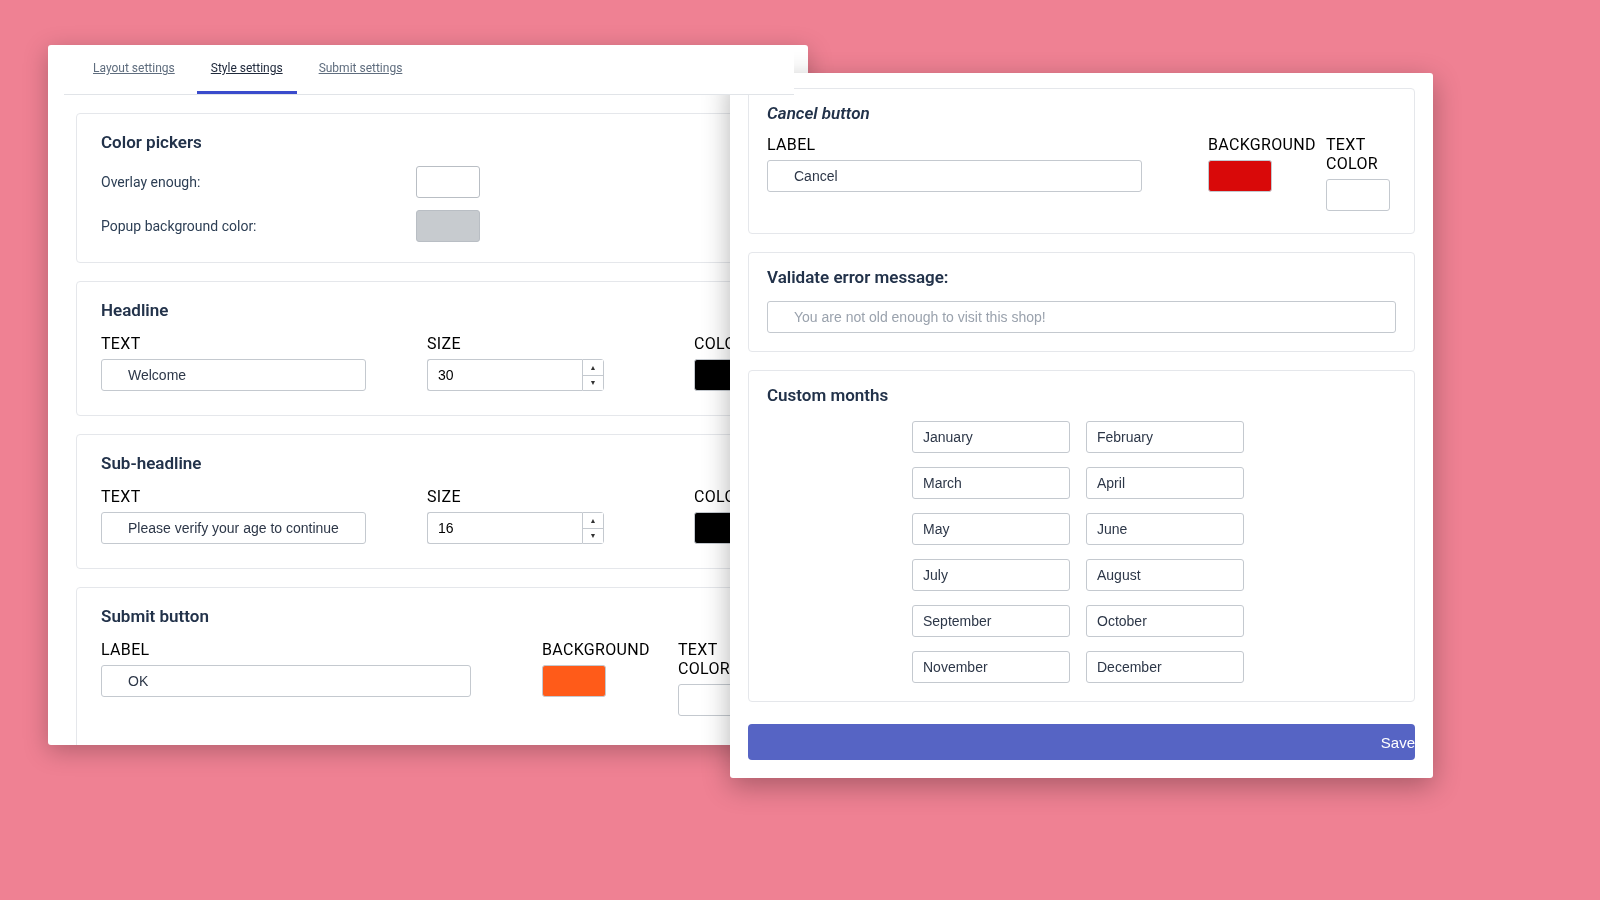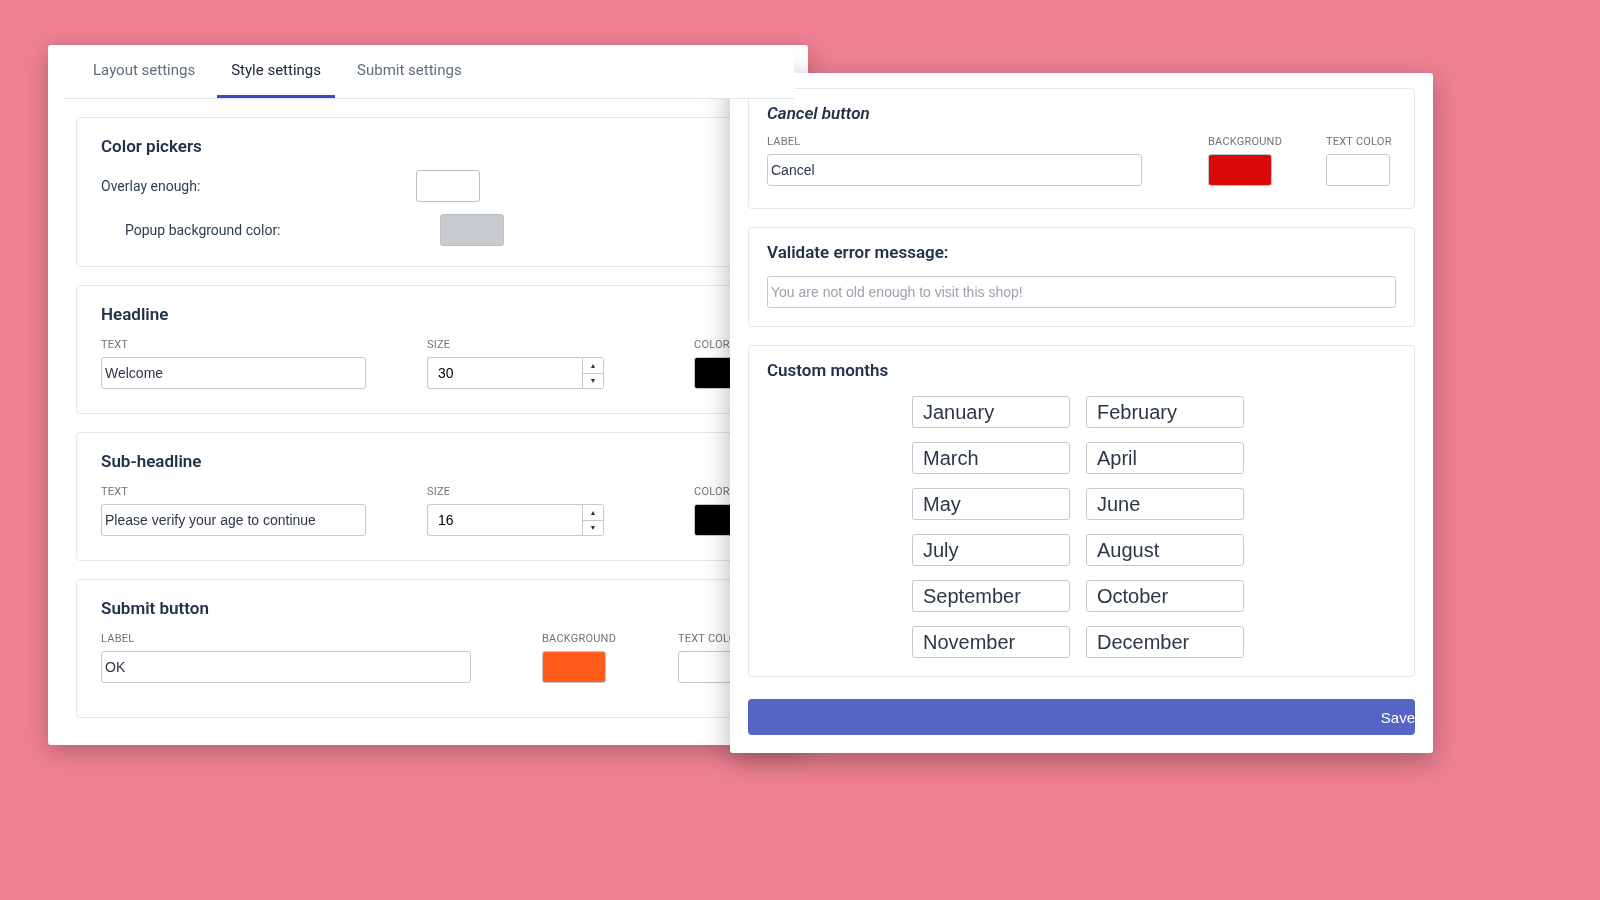--- a/index.html
+++ b/index.html
@@ -29,24 +29,25 @@
     border-bottom: 1px solid #e1e4e8;
     padding: 0 15px;
     width: 730px;
     margin-left: 16px;
     background:#fff;
     position: relative;
     z-index: 2;
   }
   .tab {
     padding: 16px 14px;
-    font-size: 15px;
+    font-size: 12px;
     color: #5f6d7e;
     cursor: pointer;
     border-bottom: 3px solid transparent;
+    text-decoration: underline;
   }
   .tab.active {
     color: #202a3c;
     border-bottom-color: #3a4bcc;
   }
   .tab:nth-child(2){ margin-left: 8px; }
   .tab:nth-child(3){ margin-left: 8px; }
 
   .cards-wrap { padding: 18px 14px 0 14px; width: 735px; margin-left: 14px; }
 
@@ -57,23 +58,23 @@
     margin-bottom: 18px;
     background: #fff;
   }
   .card h3 {
     font-size: 17px;
     color: #22324a;
     font-weight: 600;
     margin-bottom: 14px;
   }
   .label-small {
-    font-size: 11px;
+    font-size: 16px;
     letter-spacing: .02em;
-    color: #737373;
+    color: #000000;
     margin-bottom: 6px;
   }
   .row { display: flex; align-items: center; margin-bottom: 12px; }
   .row .label-inline {
     font-size: 14px;
     color: #2c3e54;
     width: 315px;
   }
   .swatch {
     width: 64px; height: 32px;
@@ -84,21 +85,21 @@
   .cols-3 { display: flex; gap: 16px; align-items: flex-start; }
   .col-text  { flex: 0 0 265px; }
   .col-size  { flex: 0 0 185px; margin-left: 45px; }
   .col-swatch{ flex: 0 0 60px; margin-left: auto; }
 
   .input-text {
     width: 100%;
     height: 32px;
     border: 1px solid #c4c9cf;
     border-radius: 3px;
-    padding: 0 3px;
+    padding: 0 26px;
     font-size: 14px;
     color: #2d3748;
     background: #fff;
   }
   .input-text::placeholder{ color:#9aa2ad; }
 
   .spinner {
     display: flex;
     height: 32px;
   }
@@ -163,21 +164,21 @@
     grid-template-columns: 158px 158px;
     gap: 14px 16px;
     margin-left: 145px;
     margin-top: 16px;
   }
   .month-input {
     height: 32px;
     border: 1px solid #c4c9cf;
     border-radius: 3px;
     padding: 0 10px;
-    font-size: 20px;
+    font-size: 14px;
     color: #2d3748;
     background:#fff;
   }
 
   .save-btn {
     width: 100%;
     height: 36px;
     background: #5664c4;
     color: #fff;
     border: none;
@@ -199,21 +200,21 @@
   </div>
 
   <div class="cards-wrap">
 
     <div class="card">
       <h3>Color pickers</h3>
       <div class="row">
         <span class="label-inline">Overlay enough:</span>
         <span class="swatch" style="background:#ffffff"></span>
       </div>
-      <div class="row" style="margin-bottom:0;margin-left:24px;">
+      <div class="row" style="margin-bottom:0;">
         <span class="label-inline">Popup background color:</span>
         <span class="swatch" style="background:#c7cbcf"></span>
       </div>
     </div>
 
     <div class="card">
       <h3>Headline</h3>
       <div class="cols-3">
         <div class="col-text">
           <div class="label-small">TEXT</div>

